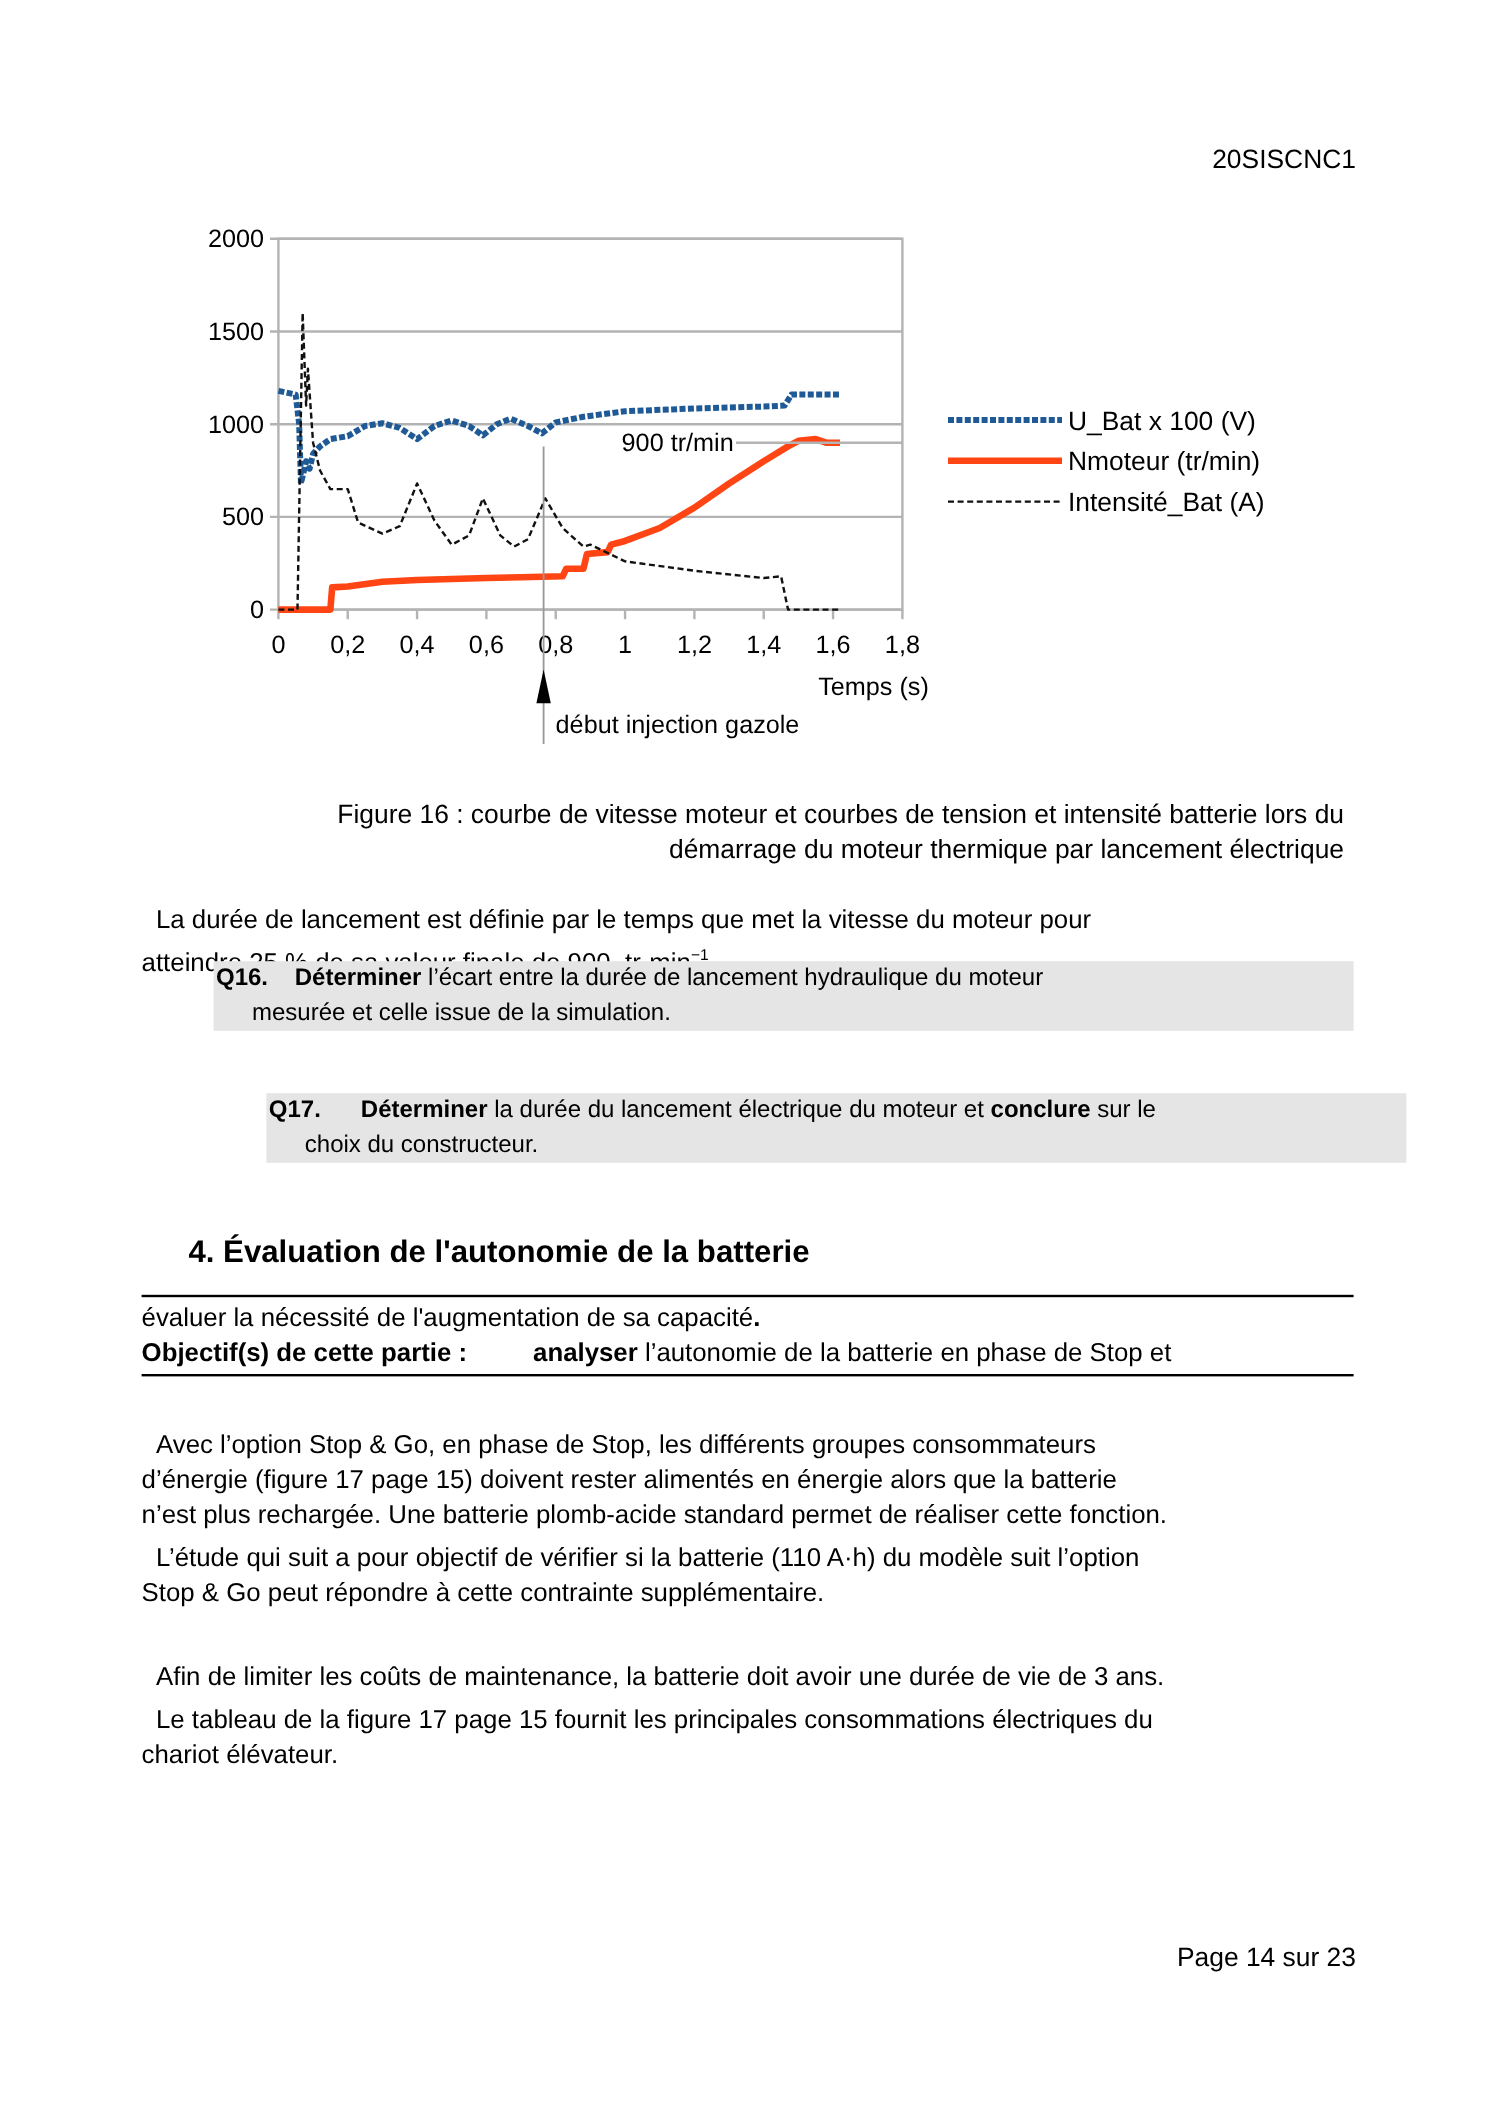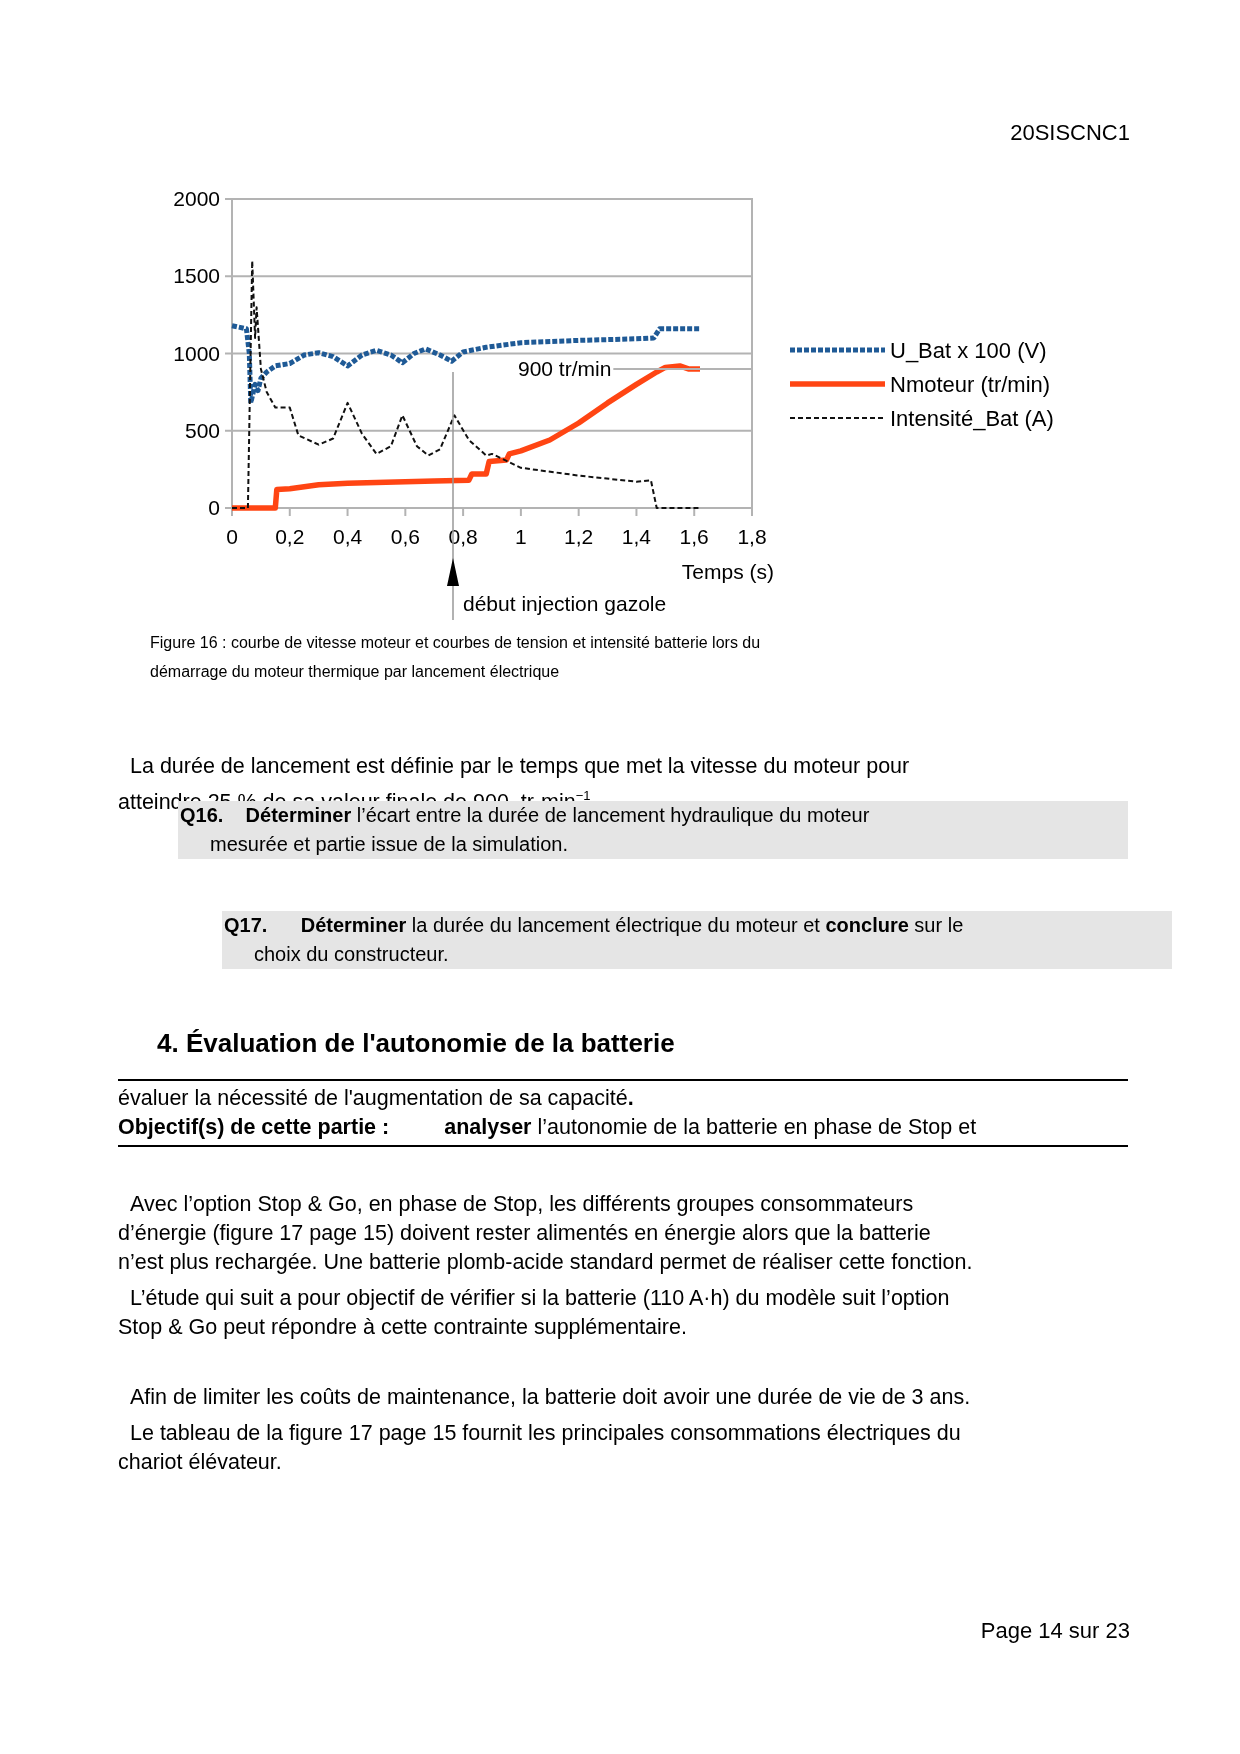--- a/index.html
+++ b/index.html
@@ -1,21 +1,21 @@
 <!DOCTYPE html>
 <html><head>
 <meta charset="utf-8">
 <style>
   html, body { margin: 0; padding: 0; background: #ffffff; }
   body { width: 1240px; height: 1754px; position: relative; overflow: hidden;
          font-family: "Liberation Sans", sans-serif; color: #000; }
   .abs { position: absolute; }
   .code { right: 110px; top: 120px; font-size: 22px; }
   .chart { left: 150px; top: 180px; }
-  .caption { left: 150px; width: 970px; top: 628px; font-size: 16px; line-height: 29px; text-align: left; }
+  .caption { left: 150px; width: 970px; top: 664px; font-size: 22px; line-height: 29px; text-align: right; }
   .para { left: 118px; width: 1010px; font-size: 21.5px; line-height: 29px; text-align: justify; margin-top: 24px; }
   .indent { display: inline-block; width: 12px; }
   .qbox { left: 178px; width: 950px; background: #e5e5e5; font-size: 20px; line-height: 29px; text-align: justify; padding: 0 2px; box-sizing: border-box; }
   .qbox .qnum { font-weight: bold; }
   .qbox b { font-weight: bold; }
   .qbox .l2 { padding-left: 30px; }
   .h4 { left: 157px; top: 1028px; font-size: 26px; font-weight: bold; }
   .rule { left: 118px; width: 1010px; height: 0; border-top: 2px solid #000; }
   .obj { left: 118px; width: 1010px; top: 1084px; font-size: 21.5px; line-height: 29px; text-align: justify; }
   .obj .lbl { font-weight: bold; }
@@ -92,21 +92,21 @@
   <div>démarrage du moteur thermique par lancement électrique</div>
 </div>
 
 <div class="abs para" style="top:728px;">
   <div><span class="indent"></span><span>La durée de lancement est définie par le temps que met la vitesse du moteur pour</span></div>
   <div><span>atteindre 25 % de sa valeur finale de </span><span>900</span>&nbsp;&nbsp;<span>tr·min</span><span class="sup">−1</span><span> .</span></div>
 </div>
 
 <div class="abs qbox" style="top:801px;">
   <div><span class="qnum">Q16.</span>&nbsp;&nbsp;&nbsp;&nbsp;<b>Déterminer</b><span> l’écart entre la durée de lancement hydraulique du moteur</span></div>
-  <div class="l2">mesurée et partie issue de la simulation.</div>
+  <div class="l2">mesurée et celle issue de la simulation.</div>
 </div>
 
 <div class="abs qbox" style="top:911px;margin-left:44px;">
   <div><span class="qnum">Q17.</span>&nbsp;&nbsp;&nbsp;&nbsp;&nbsp;&nbsp;<b>Déterminer</b><span> la durée du lancement électrique du moteur et </span><b>conclure</b><span> sur le</span></div>
   <div class="l2">choix du constructeur.</div>
 </div>
 
 <div class="abs h4">4. Évaluation de l'autonomie de la batterie</div>
 <div class="abs rule" style="top:1079px;"></div>
 <div class="abs obj">

